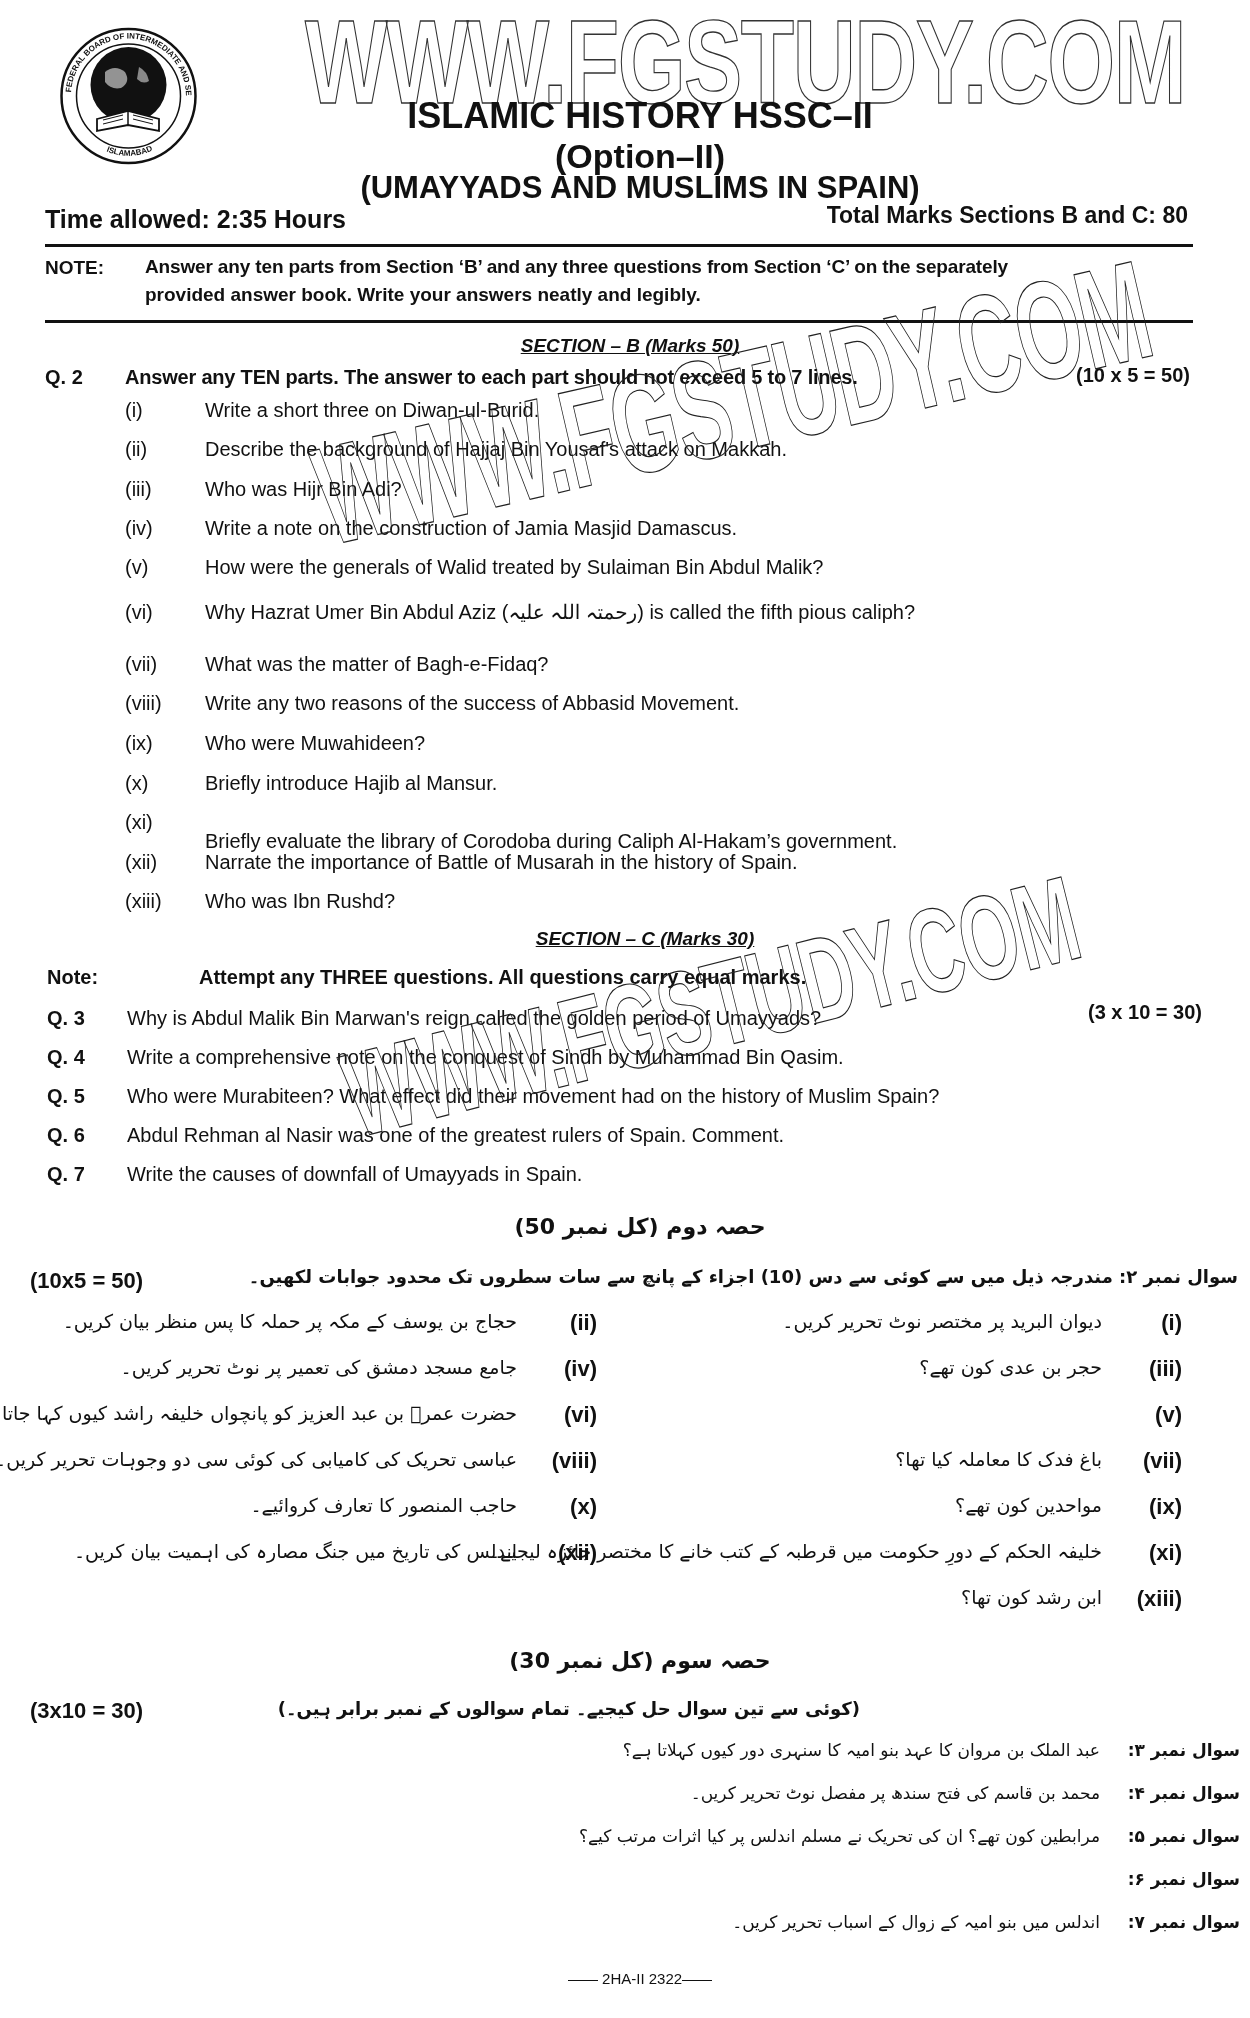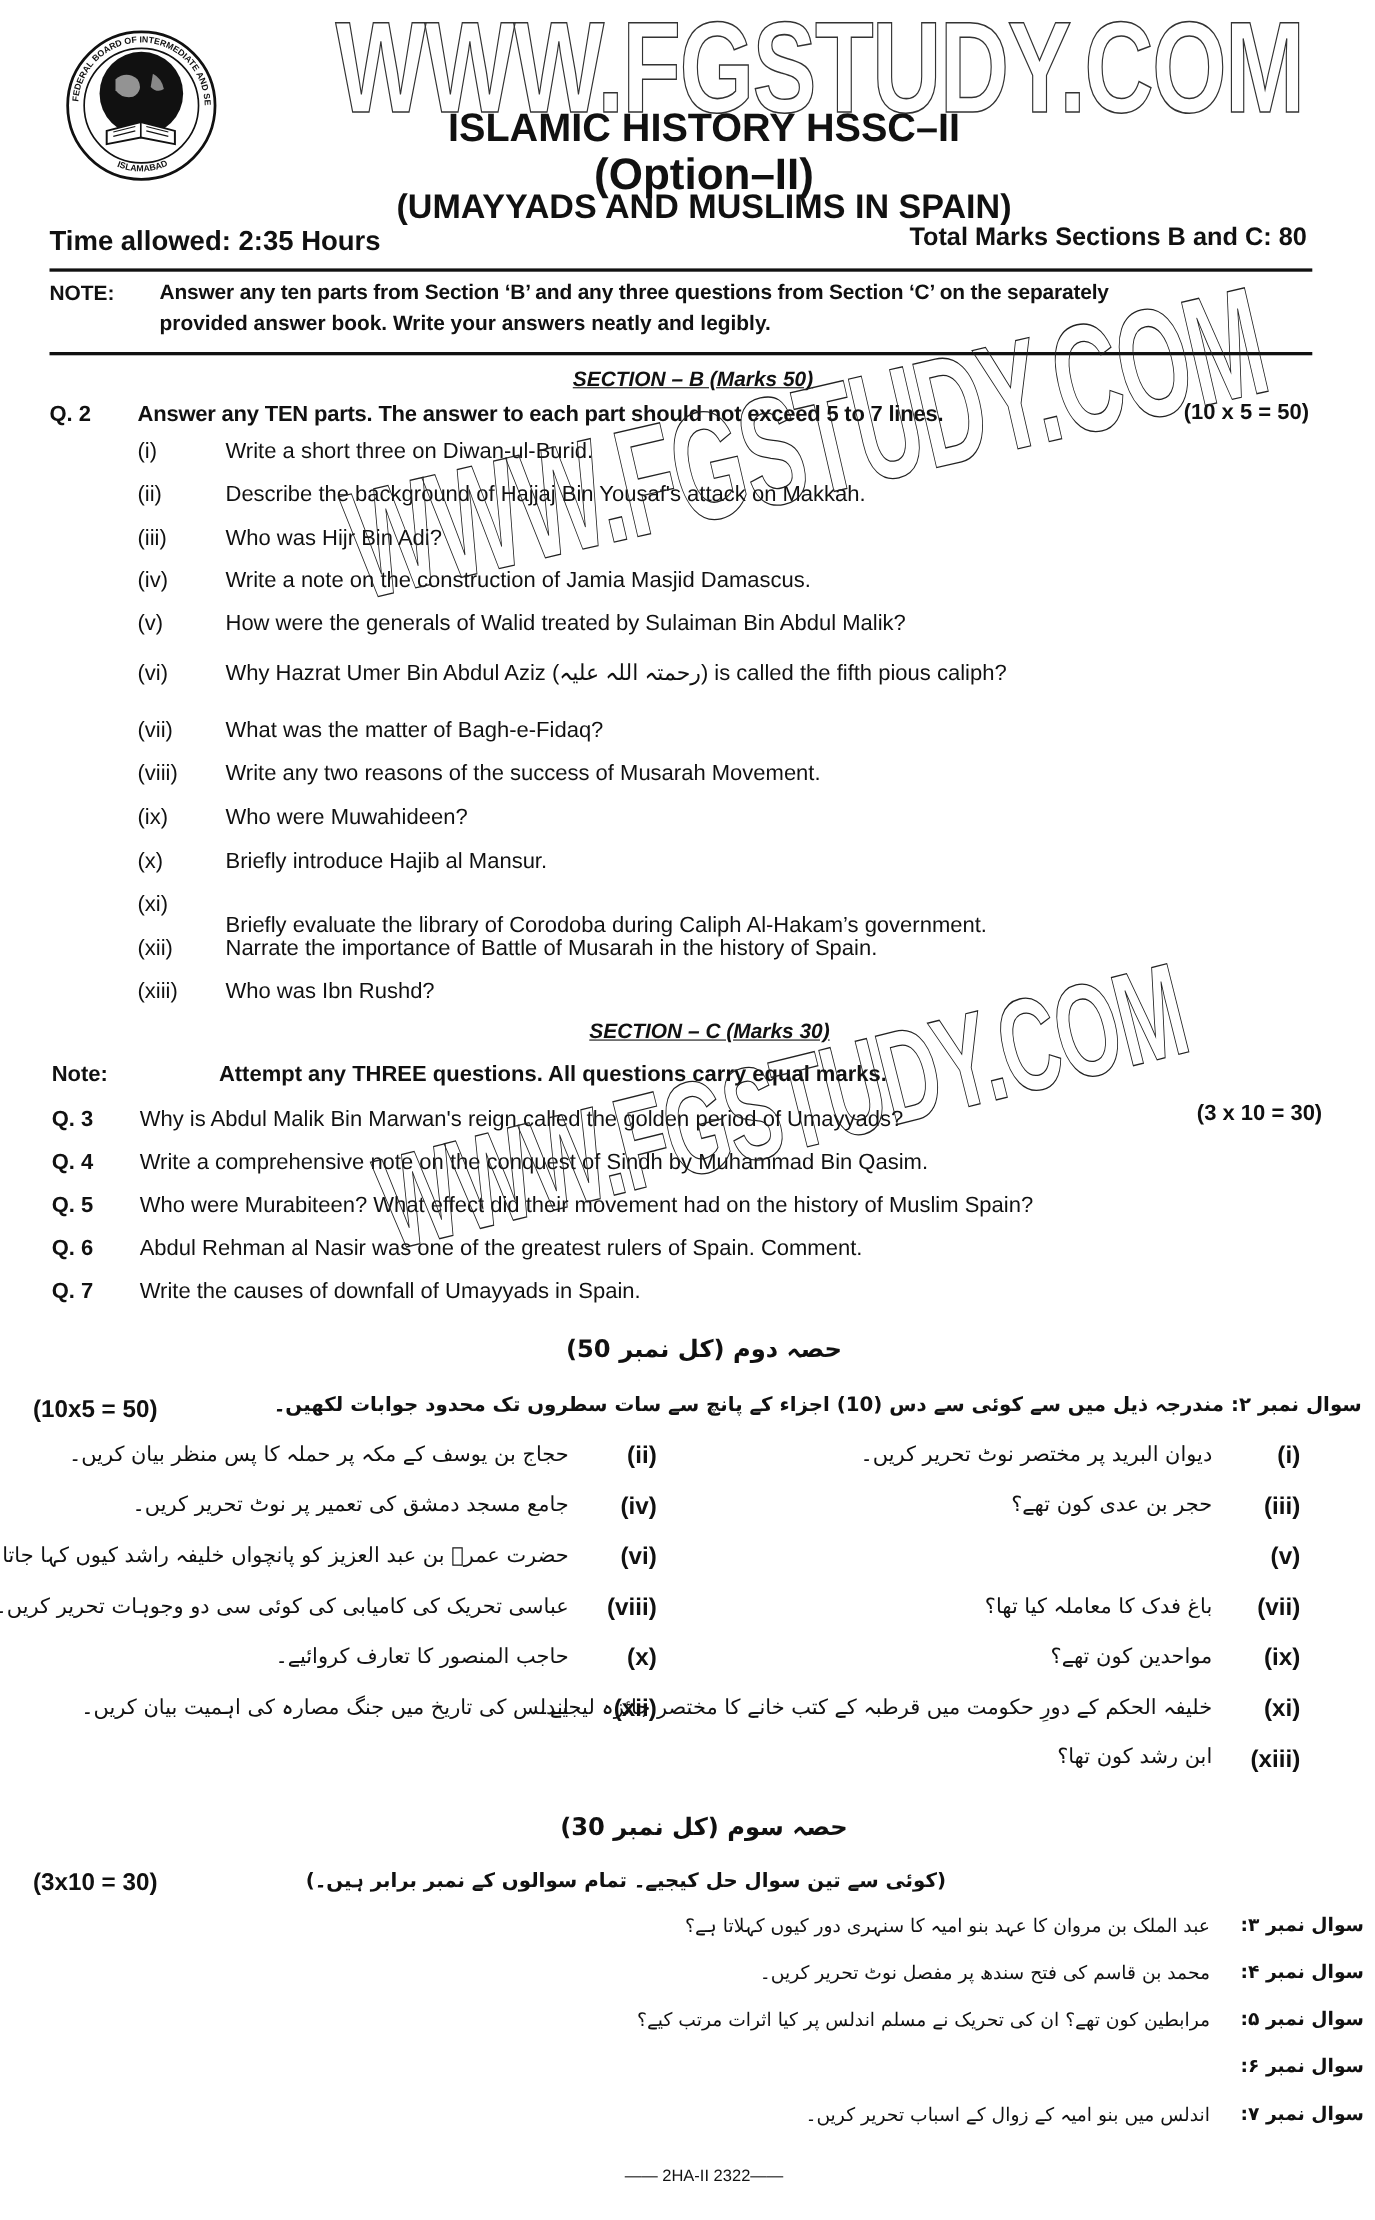--- a/index.html
+++ b/index.html
@@ -42,21 +42,21 @@
     <path id="arcBot" d="M38 118 A57.5 57.5 0 0 0 105 118" fill="none"></path>
     <text font-size="8" font-weight="bold" font-family="Liberation Sans, sans-serif" fill="#111">
       <textPath href="#arcBot" startOffset="18%">ISLAMABAD</textPath>
     </text>
   </svg>
 </div>
 
 <div class="watermark" style="left:305px; top:-6px; font-size:118px; transform:scaleX(0.74); transform-origin:left top;">WWW.FGSTUDY.COM</div>
 
 <div class="abs bold center" style="left:340px; width:600px; top:95px; font-size:36px;">ISLAMIC HISTORY HSSC–II</div>
-<div class="abs bold center" style="left:440px; width:400px; top:137px; font-size:40px;">(Option–II)</div>
+<div class="abs bold center" style="left:440px; width:400px; top:137px; font-size:34px;">(Option–II)</div>
 <div class="abs bold center" style="left:300px; width:680px; top:170px; font-size:31px;">(UMAYYADS AND MUSLIMS IN SPAIN)</div>
 
 <div class="abs bold" style="left:45px; top:205px; font-size:25px;">Time allowed:  2:35 Hours</div>
 <div class="abs bold" style="right:62px; top:202px; font-size:23px;">Total Marks Sections B and C: 80</div>
 
 <div class="rule" style="top:244px;"></div>
 
 <div class="abs bold" style="left:45px; top:257px; font-size:19px;">NOTE:</div>
 <div class="abs bold" style="left:145px; top:256px; font-size:19px; letter-spacing:-0.15px;">Answer any ten parts from Section ‘B’ and any three questions from Section ‘C’ on the separately</div>
 <div class="abs bold" style="left:145px; top:284px; font-size:19px;">provided answer book. Write your answers neatly and legibly.</div>
@@ -93,21 +93,21 @@
   <div class="en-row" style="left:125px; top:600px; width:1000px;">
       <span class="num">(vi)</span>
       <span class="txt" style="left:80px;">Why Hazrat Umer Bin Abdul Aziz (رحمتہ اللہ علیہ) is called the fifth pious caliph?</span>
     </div>
   <div class="en-row" style="left:125px; top:652px; width:1000px;">
       <span class="num">(vii)</span>
       <span class="txt" style="left:80px;">What was the matter of Bagh-e-Fidaq?</span>
     </div>
   <div class="en-row" style="left:125px; top:691px; width:1000px;">
       <span class="num">(viii)</span>
-      <span class="txt" style="left:80px;">Write any two reasons of the success of Musarah Movement.</span>
+      <span class="txt" style="left:80px;">Write any two reasons of the success of Abbasid Movement.</span>
     </div>
   <div class="en-row" style="left:125px; top:731px; width:1000px;">
       <span class="num">(ix)</span>
       <span class="txt" style="left:80px;">Who were Muwahideen?</span>
     </div>
   <div class="en-row" style="left:125px; top:771px; width:1000px;">
       <span class="num">(x)</span>
       <span class="txt" style="left:80px;">Briefly introduce Hajib al Mansur.</span>
     </div>
   <div class="en-row" style="left:125px; top:810px; width:1000px;">

